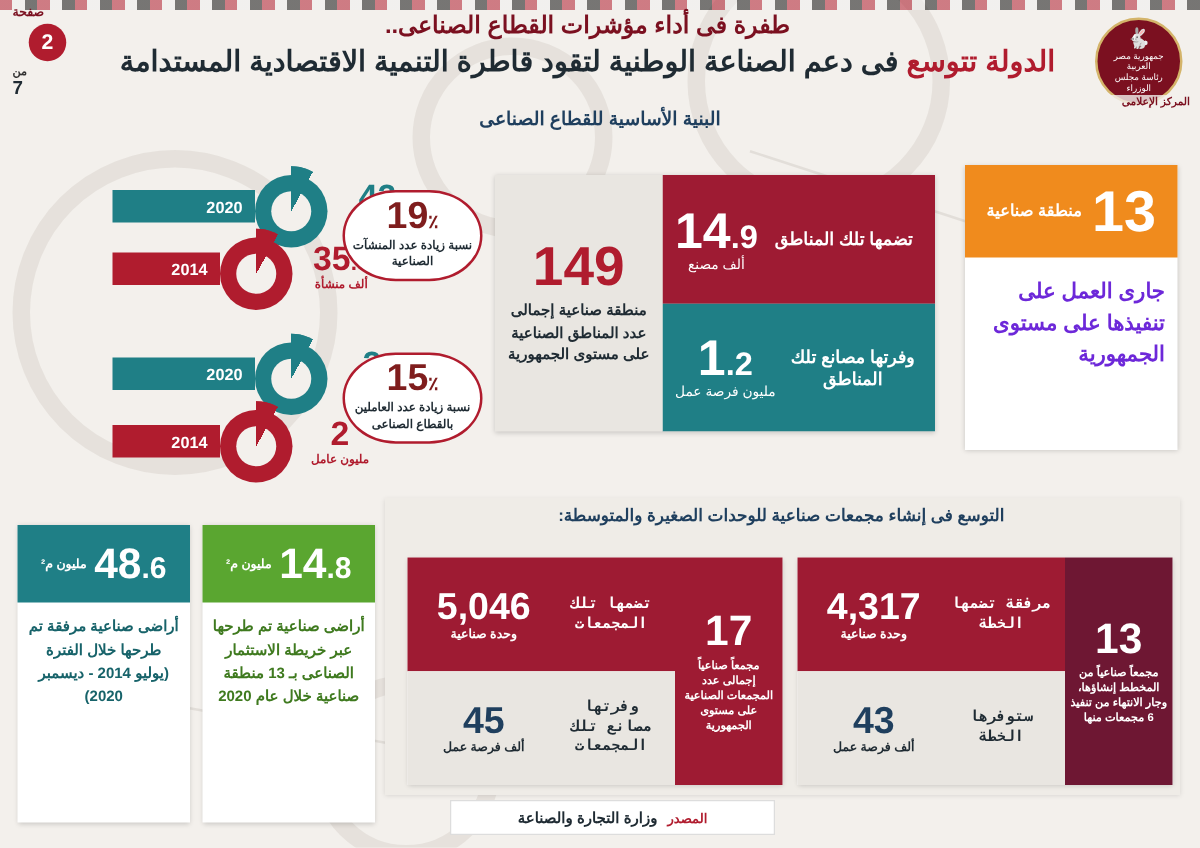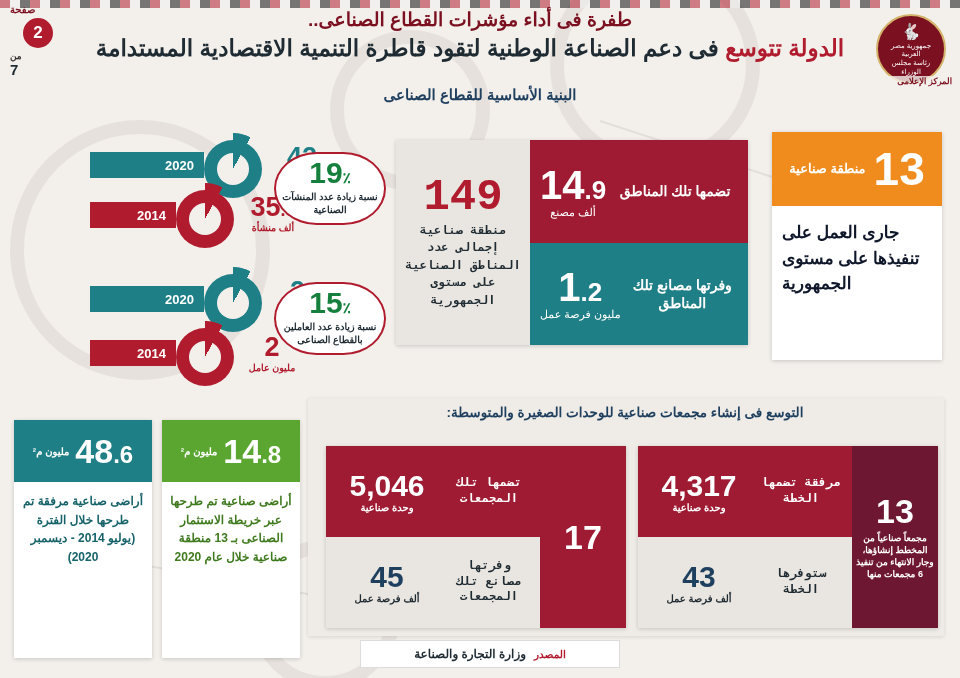--- a/index.html
+++ b/index.html
@@ -79,21 +79,21 @@
     background: #fff; box-shadow: 0 1px 4px rgba(0,0,0,.18);
   }
   .card13-top {
     height: 74px; background: #f08b1d; color: #fff;
     display: flex; align-items: center; justify-content: center; gap: 8px;
     padding: 0 10px;
   }
   .card13-num { font-size: 46px; font-weight: bold; line-height: 1; }
   .card13-lbl { font-size: 13px; font-weight: bold; line-height: 1.25; text-align: center; }
   .card13-body {
-    padding: 14px 10px; text-align: left; color: #0f172a;
+    padding: 14px 10px; text-align: right; color: #6d28d9;
     font-size: 17px; font-weight: bold; line-height: 1.5;
   }
 
   
   .card149 {
     position: absolute; top: 140px; right: 212px; width: 352px; height: 205px;
     box-shadow: 0 1px 4px rgba(0,0,0,.18); background: #e9e6e1;
     display: flex;
   }
   .c149-right { width: 218px; display: flex; flex-direction: column; }
@@ -103,21 +103,21 @@
   .c149-row.red { background: #9e1b33; }
   .c149-row.teal { background: #1f7f86; }
   .c149-txt { font-size: 14px; font-weight: bold; line-height: 1.3; text-align: center; flex: 1; }
   .c149-val { text-align: center; line-height: 1; }
   .c149-val .big { font-size: 40px; font-weight: bold; }
   .c149-val .big .dec { font-size: 26px; }
   .c149-val .unit { font-size: 11px; font-weight: normal; display: block; margin-top: 2px; }
   .c149-left {
     width: 134px; background: #e9e6e1; color: #1f2b33;
     display: flex; flex-direction: column; align-items: center; justify-content: center;
-    padding: 8px 6px; text-align: center; font-family: Liberation Mono, monospace;
+    padding: 8px 6px; text-align: center;
   }
   .c149-left .num { font-size: 44px; font-weight: bold; color: #b01c2e; line-height: 1; }
   .c149-left .desc { font-size: 12px; font-weight: bold; line-height: 1.45; margin-top: 4px; }
 
   
   .gearblock { position: absolute; }
   #gearblock-1 { top: 138px; right: 580px; width: 370px; height: 112px; }
   #gearblock-2 { top: 272px; right: 580px; width: 370px; height: 118px; }
   .gear {
     position: absolute; width: 58px; height: 58px; border-radius: 50%;
@@ -140,21 +140,21 @@
   }
   .gnum .dec { font-size: 18px; }
   .gnum .unit { display: block; font-size: 9.5px; font-weight: bold; margin-top: 2px; }
   .gnum.teal { color: #1f7f86; }
   .gnum.red { color: #b01c2e; }
 
   .pctbox {
     position: absolute; width: 112px; border: 2px solid #b01c2e; background: #fff;
     text-align: center; padding: 4px 4px 6px;
   }
-  .pctbox .pct { font-size: 30px; font-weight: bold; color: #15803d; line-height: 1; }
+  .pctbox .pct { font-size: 30px; font-weight: bold; color: #7f1d1d; line-height: 1; }
   .pctbox .pct .sym { font-size: 15px; }
   .pctbox .ptxt { font-size: 9.5px; font-weight: bold; color: #1f2b33; line-height: 1.35; margin-top: 3px; }
 
   
   .lower {
     position: absolute; top: 398px; right: 16px; width: 636px; height: 238px;
     background: #efece7; box-shadow: 0 1px 4px rgba(0,0,0,.12);
   }
   #sec-clusters {
     position: absolute; top: 404px; right: 30px; width: 610px; text-align: center;
@@ -363,20 +363,21 @@
           <span class="v">43</span>
           <span class="u">ألف فرصة عمل</span>
         </div>
       </div>
     </div>
   </div>
 
   <div class="clcard" id="clcard-2">
     <div class="cl-num-col red">
       <div class="n">17</div>
+      <div class="t">مجمعاً صناعياً إجمالى عدد المجمعات الصناعية على مستوى الجمهورية</div>
     </div>
     <div class="cl-rows">
       <div class="cl-row maroon">
         <div class="lbl">تضمها تلك المجمعات</div>
         <div class="val">
           <span class="v">5,046</span>
           <span class="u">وحدة صناعية</span>
         </div>
       </div>
       <div class="cl-row grey">

